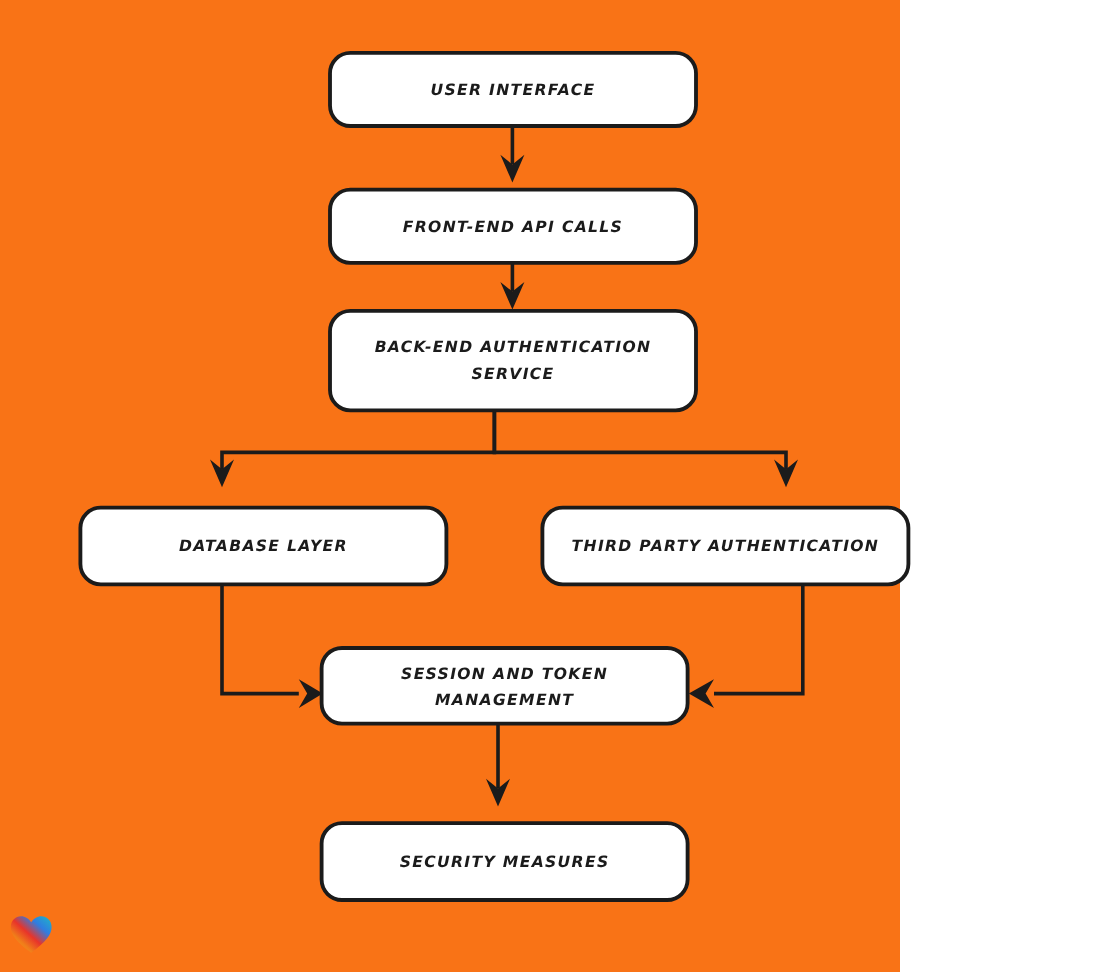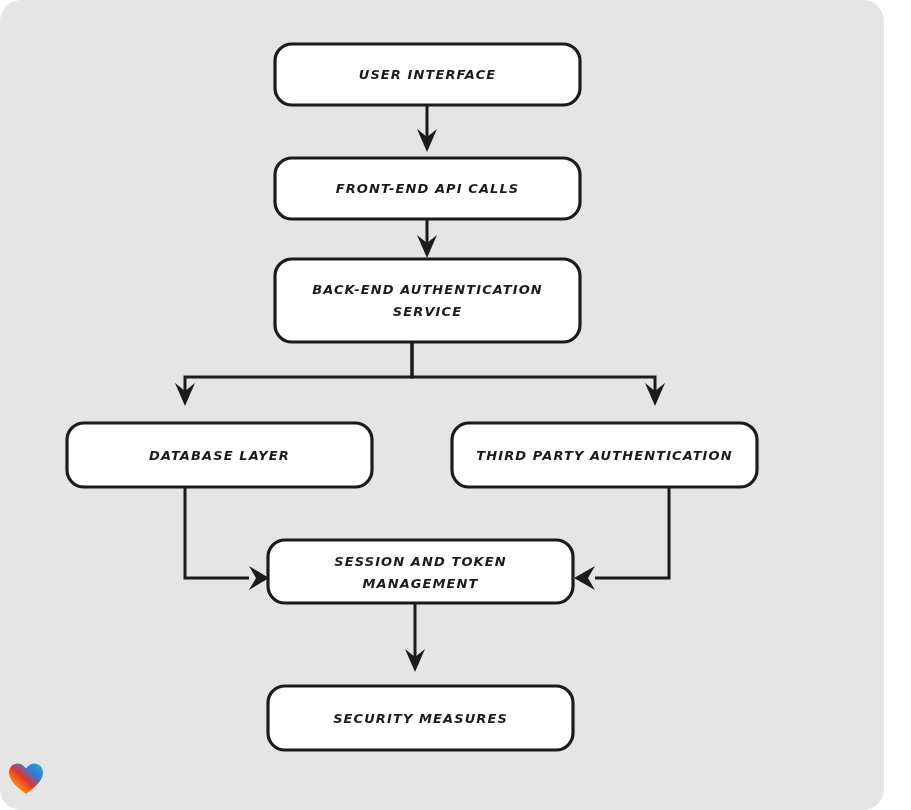--- a/index.html
+++ b/index.html
@@ -8,24 +8,23 @@
     background: #ffffff;
   }
   body {
     width: 911px;
     height: 810px;
     overflow: hidden;
     font-family: "DejaVu Sans", sans-serif;
   }
   #canvas {
     position: relative;
-    width: 884px;
+    width: 750px;
     height: 810px;
-    background: #e5e5e5;
-    border-radius: 21px;
+    background: #f97316;
   }
   #flow-svg {
     position: absolute;
     top: 0;
     left: 0;
     width: 911px;
     height: 810px;
   }
   .node-box {
     fill: #ffffff;

